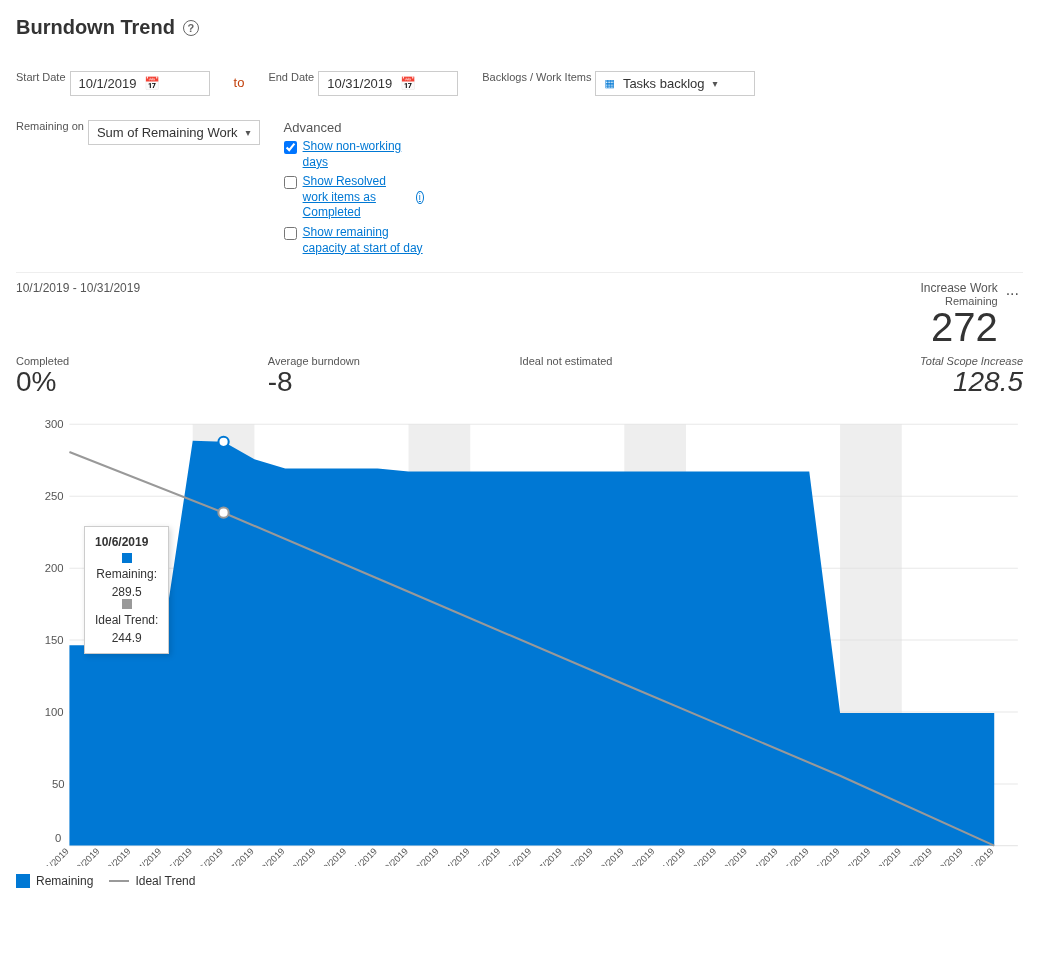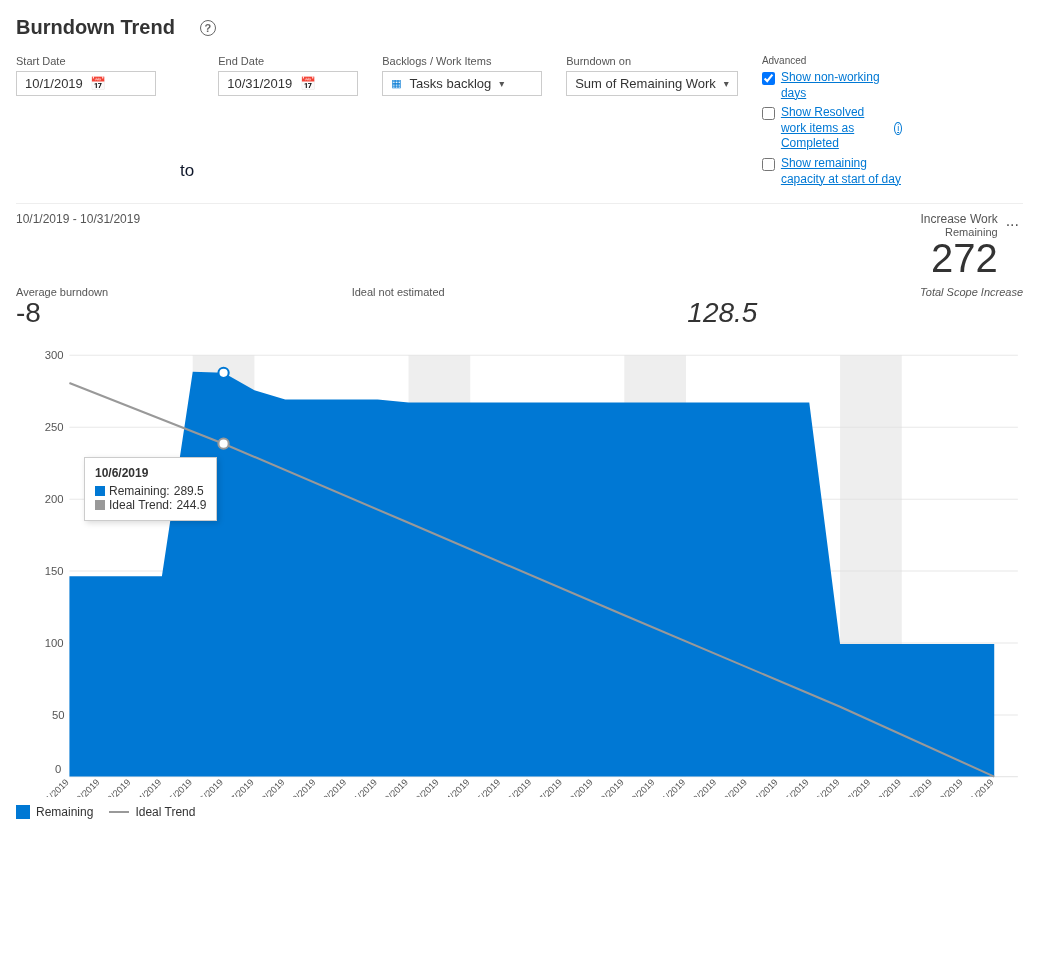--- a/index.html
+++ b/index.html
@@ -1,57 +1,57 @@
 <!DOCTYPE html>
 <html><head>
   <meta charset="utf-8">
   <style>
     * { box-sizing: border-box; margin: 0; padding: 0; }
     body { font-family: 'Segoe UI', Arial, sans-serif; font-size: 13px; background: #fff; color: #333; padding: 16px; width: 1039px; }
 
-    .page-title { font-size: 20px; font-weight: 600; display: flex; align-items: center; gap: 25px; margin-bottom: 16px; }
+    .page-title { font-size: 20px; font-weight: 600; display: flex; align-items: center; gap: 8px; margin-bottom: 32px; }
     .help-icon { width: 16px; height: 16px; border-radius: 50%; border: 1.5px solid #666; display: inline-flex; align-items: center; justify-content: center; font-size: 11px; color: #666; cursor: pointer; }
 
     .filters-row { display: flex; align-items: flex-start; gap: 24px; margin-bottom: 16px; flex-wrap: wrap; }
-    .filter-group { display: flex; flex-direction: column; gap: 4px; }
+    .filter-group { display: flex; gap: 4px; }
     .filter-label { font-size: 11px; color: #555; }
     .date-input-wrap { display: flex; align-items: center; border: 1px solid #ccc; padding: 4px 8px; gap: 8px; min-width: 140px; font-size: 13px; cursor: pointer; }
-    .to-label { align-self: flex-end; padding-bottom: 6px; font-size: 17px; color: #0f172a; }
+    .to-label { align-self: flex-end; padding-bottom: 6px; font-size: 13px; color: #c2410c; }
     .dropdown-wrap { display: flex; align-items: center; border: 1px solid #ccc; padding: 4px 8px; gap: 8px; min-width: 160px; font-size: 13px; cursor: pointer; }
     .dropdown-icon { font-size: 10px; color: #555; }
 
     .advanced-section { display: flex; flex-direction: column; gap: 4px; }
-    .advanced-label { font-size: 10px; color: #555; }
+    .advanced-label { font-size: 13px; color: #555; }
     .checkbox-item { display: flex; align-items: flex-start; gap: 6px; font-size: 12px; color: #0078d4; cursor: pointer; max-width: 140px; line-height: 1.3; text-decoration: underline; }
     .checkbox-item input[type=checkbox] { margin-top: 2px; flex-shrink: 0; }
     .checkbox-item span { color: #0078d4; }
 
     .divider { border: none; border-top: 1px solid #eee; margin: 8px 0; }
 
     .chart-header { display: flex; justify-content: space-between; align-items: flex-start; margin-bottom: 8px; }
     .date-range-label { font-size: 12px; color: #555; }
     .remaining-work-box { display: flex; flex-direction: column; align-items: flex-end; }
     .remaining-work-label { font-size: 12px; color: #555; }
     .remaining-work-value { font-size: 40px; font-weight: 300; color: #333; line-height: 1; }
     .remaining-sub { font-size: 11px; color: #555; }
     .more-btn { background: none; border: none; cursor: pointer; font-size: 16px; color: #555; padding: 0 4px; }
 
     .stats-row { display: flex; gap: 0; margin-bottom: 8px; }
     .stat-item { flex: 1; display: flex; flex-direction: column; }
     .stat-label { font-size: 11px; color: #555; }
     .stat-value { font-size: 28px; font-weight: 300; color: #333; line-height: 1.1; }
     .stat-label-right { text-align: right; }
-    .stat-value-right { text-align: left; }
+    .stat-value-right { text-align: right; }
 
     .chart-container { position: relative; width: 100%; height: 460px; margin-bottom: 8px; }
     .chart-svg { width: 100%; height: 100%; }
 
     .tooltip-box { position: absolute; background: #fff; border: 1px solid #ccc; padding: 8px 10px; font-size: 12px; box-shadow: 2px 2px 6px rgba(0,0,0,0.15); pointer-events: none; left: 68px; top: 120px; z-index: 10; }
     .tooltip-date { font-weight: 600; margin-bottom: 4px; }
-    .tooltip-item { display: flex; align-items: center; gap: 4px; }
+    .tooltip-item { display: flex; align-items: center; gap: 4px; flex-direction: column; }
     .tooltip-swatch-blue { width: 10px; height: 10px; background: #0078d4; flex-shrink: 0; }
     .tooltip-swatch-gray { width: 10px; height: 10px; background: #999; flex-shrink: 0; }
 
     .legend-row { display: flex; align-items: center; gap: 16px; margin-top: 8px; font-size: 12px; }
     .legend-item { display: flex; align-items: center; gap: 6px; }
     .legend-swatch-blue { width: 14px; height: 14px; background: #0078d4; flex-shrink: 0; }
     .legend-swatch-line { width: 20px; height: 2px; background: #999; flex-shrink: 0; }
   </style>
 </head>
 <body>
@@ -83,21 +83,21 @@
   <div class="filter-group">
     <span class="filter-label">Backlogs / Work Items</span>
     <div class="dropdown-wrap">
       <span style="color:#0078d4; font-size:11px;">▦</span>
       <span>Tasks backlog</span>
       <span class="dropdown-icon">▾</span>
     </div>
   </div>
 
   <div class="filter-group">
-    <span class="filter-label">Burndown on</span>
+    <span class="filter-label">Remaining on</span>
     <div class="dropdown-wrap">
       <span>Sum of Remaining Work</span>
       <span class="dropdown-icon">▾</span>
     </div>
   </div>
 
   <div class="advanced-section">
     <span class="advanced-label">Advanced</span>
     <div class="checkbox-item">
       <input type="checkbox" checked="" style="">
@@ -125,20 +125,24 @@
     <div class="remaining-work-box">
       <span class="remaining-work-label">Increase Work</span>
       <span class="remaining-sub">Remaining</span>
       <span class="remaining-work-value">272</span>
     </div>
     <button class="more-btn">...</button>
   </div>
 </div>
 
 <div class="stats-row">
+  <div class="stat-item">
+    <span class="stat-label">Completed</span>
+    <span class="stat-value">0%</span>
+  </div>
   <div class="stat-item">
     <span class="stat-label">Average burndown</span>
     <span class="stat-value">-8</span>
   </div>
   <div class="stat-item">
     <span class="stat-label">Ideal not estimated</span>
   </div>
   <div class="stat-item" style="text-align:right;font-style:italic;">
     <span class="stat-label stat-label-right">Total Scope Increase</span>
     <span class="stat-value stat-value-right">128.5</span>

